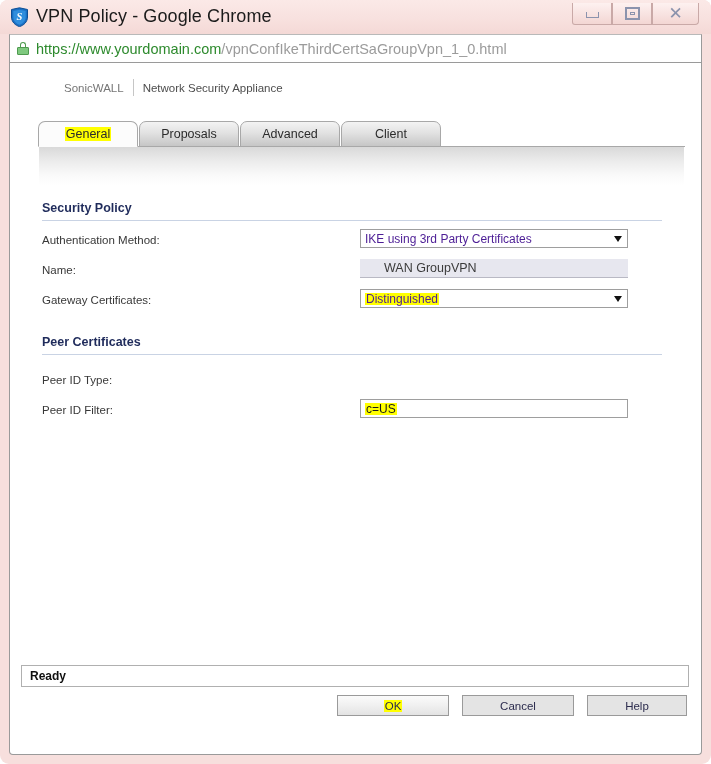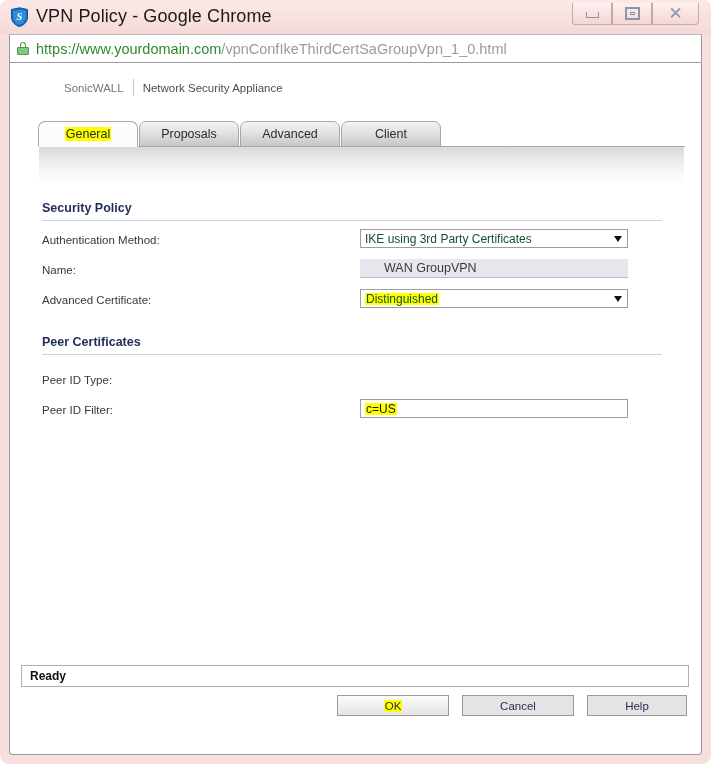--- a/index.html
+++ b/index.html
@@ -209,21 +209,21 @@
     height: 19px;
   }
 
   
   .sel {
     width: 100%; height: 100%;
     background: #ffffff;
     border: 1px solid #9e9e9e;
     display: flex; align-items: center;
     font-size: 12px;
-    color: #14532d;
+    color: #4c1d95;
     position: relative;
   }
   .sel .sel-val {
     margin-left: 4px;
     white-space: nowrap;
     line-height: 1;
   }
   .sel .arrow {
     position: absolute; right: 5px; top: 50%;
     transform: translateY(-50%);
@@ -382,21 +382,21 @@
       </div>
     </div>
 
     <div class="flabel" style="top:201px">Name:</div>
     <div class="fcontrol" style="top:196px">
       <div class="ro">
         <span class="ro-val">WAN GroupVPN</span>
       </div>
     </div>
 
-    <div class="flabel" style="top:231px">Advanced Certificate:</div>
+    <div class="flabel" style="top:231px">Gateway Certificates:</div>
     <div class="fcontrol" style="top:226px">
       <div class="sel">
         <span class="sel-val hl">Distinguished</span>
         <span class="arrow"></span>
       </div>
     </div>
 
     <div class="section-head" id="sec-peer">Peer Certificates</div>
 
     <div class="flabel" style="top:311px">Peer ID Type:</div>

